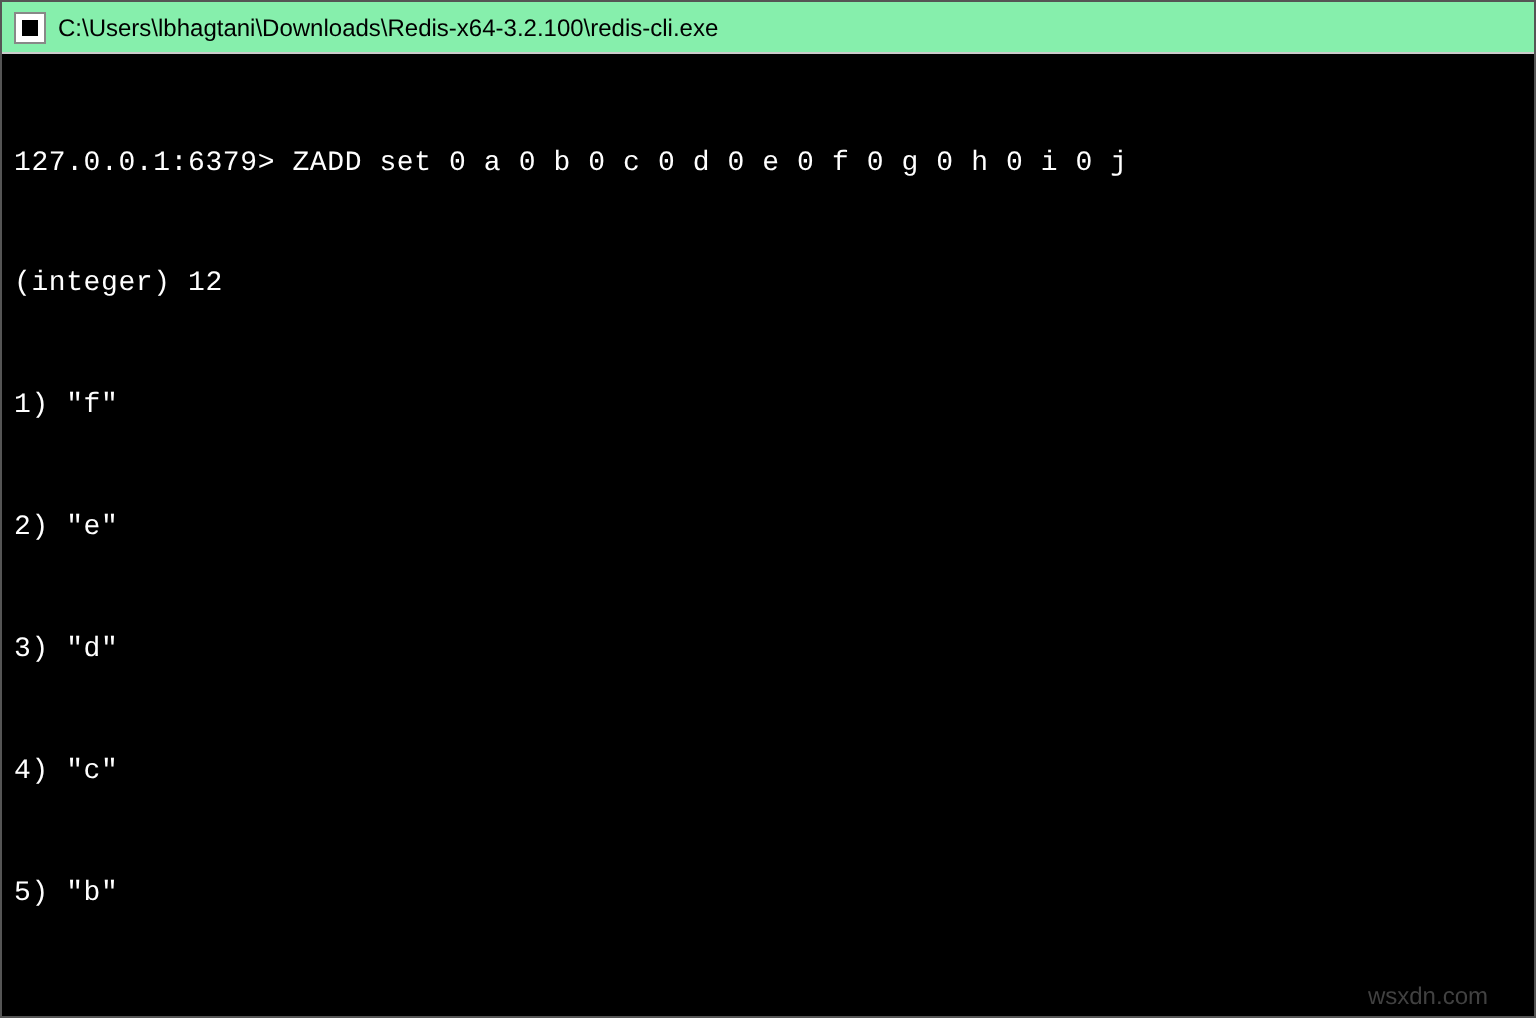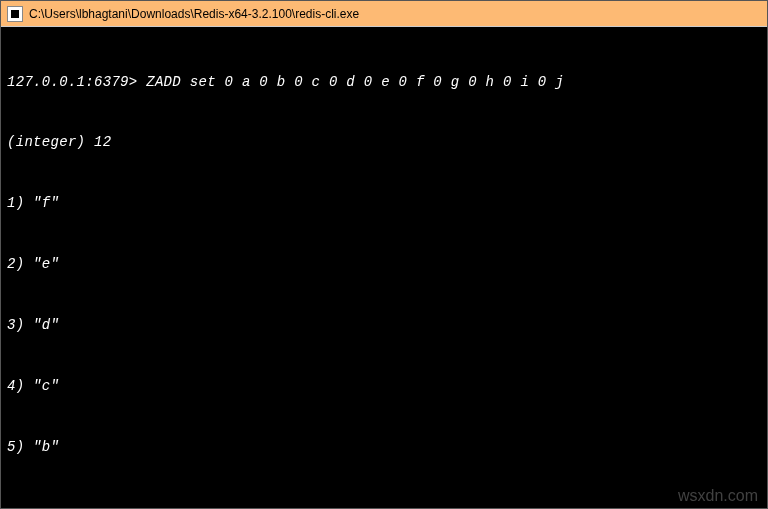--- a/index.html
+++ b/index.html
@@ -10,21 +10,21 @@
     body {
       width: 768px;
       height: 509px;
       background: #000;
       font-family: Consolas, "Courier New", monospace;
       font-size: 14px;
       overflow: hidden;
       border: 1px solid #555;
     }
     .titlebar {
-      background: #fdba74;
+      background: #86efac;
       height: 26px;
       display: flex;
       align-items: center;
       padding: 0 6px;
       border-bottom: 1px solid #ccc;
       font-family: "Segoe UI", Tahoma, sans-serif;
       font-size: 12px;
       color: #000;
     }
     .app-icon {
@@ -47,28 +47,27 @@
       color: #fff;
       padding: 4px 6px;
       line-height: 1.45;
       white-space: pre;
       font-family: Consolas, "Courier New", monospace;
       font-size: 14px;
       letter-spacing: 0.3px;
     }
     .line {
       white-space: pre;
-      font-style: italic;
     }
     .watermark {
       position: absolute;
-      right: 10px;
+      right: 24px;
       bottom: 4px;
       color: #777;
-      font-size: 16px;
+      font-size: 12px;
       font-family: Arial, sans-serif;
       opacity: 0.55;
     }
   </style>
 </head>
 <body>
 
 <div class="titlebar">
   <span class="app-icon">
     <span class="app-icon-inner"></span>

